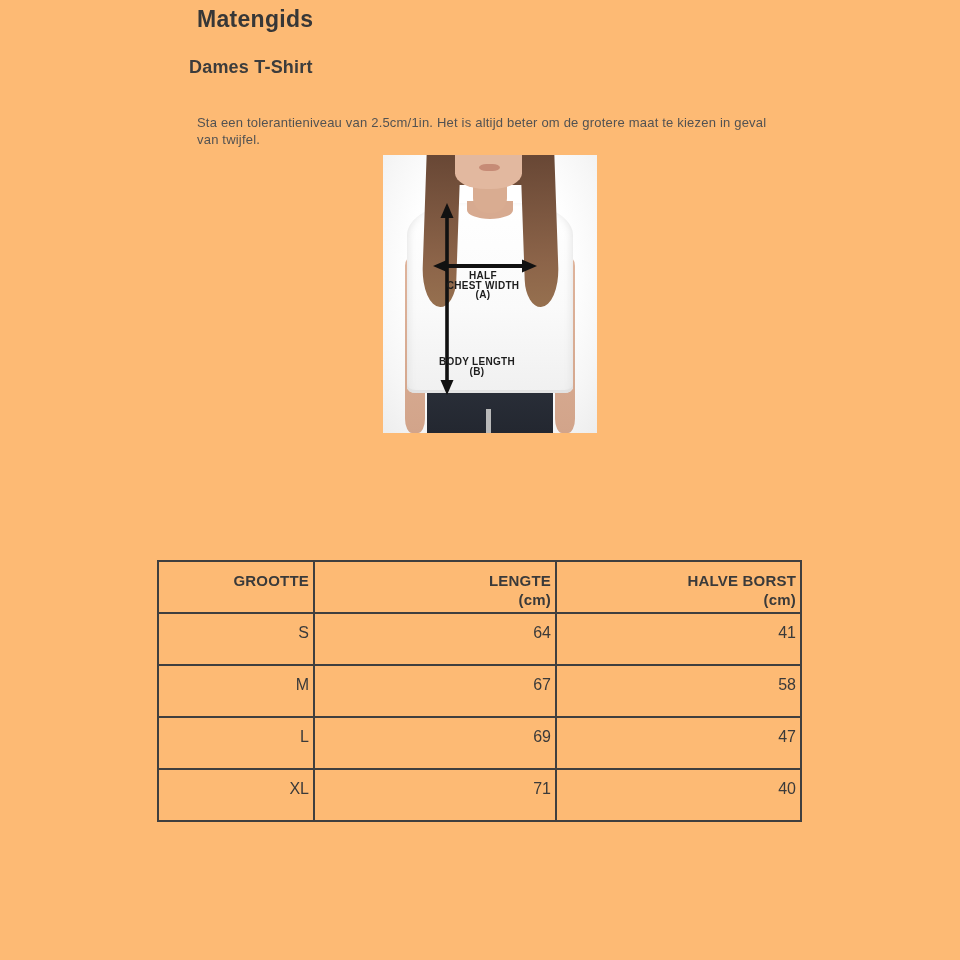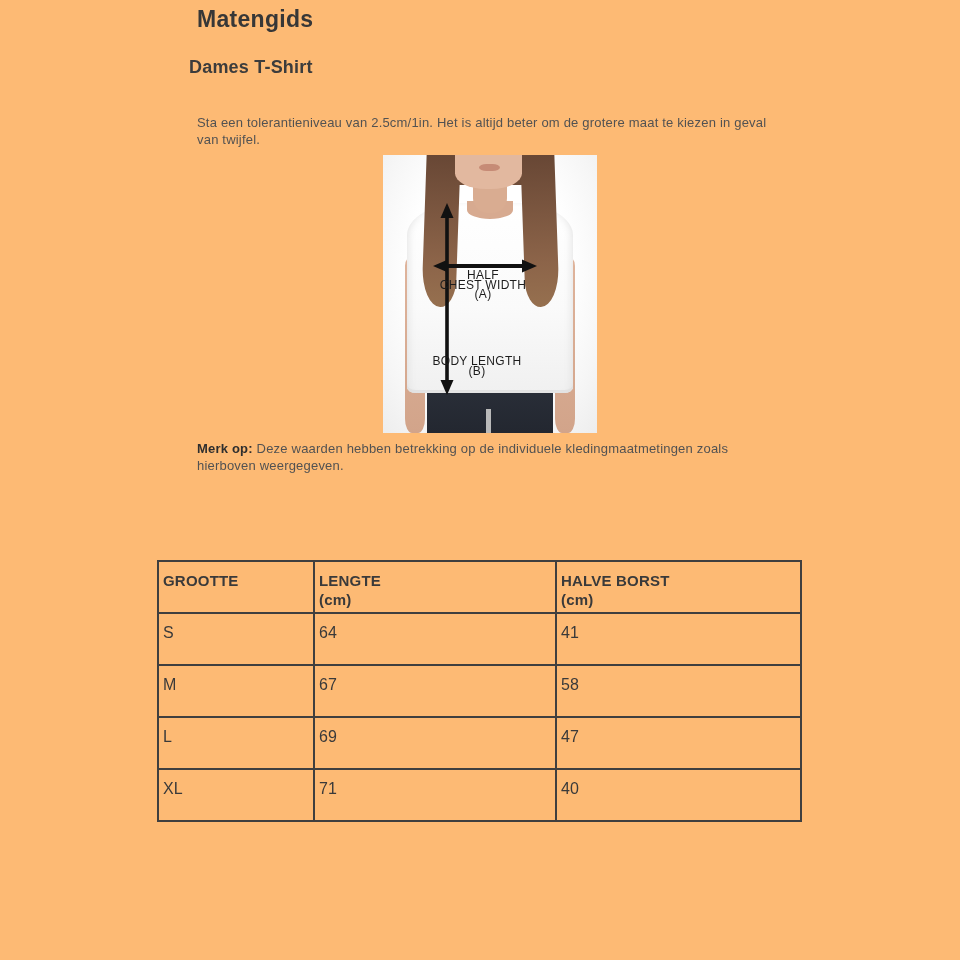--- a/index.html
+++ b/index.html
@@ -38,31 +38,31 @@
   .hair-top{left:44px;top:0;width:126px;height:30px;background:#6e4c38;z-index:7;}
   .hair-strand{width:34px;height:152px;top:0;z-index:7;
     background:linear-gradient(180deg,#684735,#8c6449 70%,#96704f);}
   .hair-strand.left{left:41px;border-radius:0 0 45% 55%/0 0 18% 26%;transform:rotate(2deg);}
   .hair-strand.right{left:140px;border-radius:0 0 55% 45%/0 0 26% 18%;transform:rotate(-2deg);}
   .face{left:72px;top:0;width:67px;height:34px;background:#e2b89f;
     border-radius:0 0 46% 46%;z-index:8;}
   .lips{left:96px;top:9px;width:21px;height:7px;background:#c68b76;
     border-radius:45%/62%;z-index:9;}
   .measure-svg{left:0;top:0;width:214px;height:278px;z-index:10;}
-  .measure-label{z-index:11;color:#1d1d1d;font-weight:400;font-size:12px;line-height:9.5px;
+  .measure-label{z-index:11;color:#1d1d1d;font-weight:700;font-size:10px;line-height:9.5px;
     letter-spacing:.3px;text-align:center;white-space:pre-line;}
   .label-chest{left:52px;top:116px;width:96px;}
   .label-length{left:46px;top:202px;width:96px;}
 
   
   table.size-table{position:absolute;left:157px;top:560px;width:643px;
     border-collapse:collapse;table-layout:fixed;}
   .size-table col.c1{width:156px;} .size-table col.c2{width:242px;} .size-table col.c3{width:245px;}
   .size-table th,.size-table td{border:2px solid #3f3f3f;height:52px;box-sizing:border-box;
-    vertical-align:top;text-align:left;padding:9px 4px 0 4px;color:#3a3a3a;}
+    vertical-align:top;text-align:right;padding:9px 4px 0 4px;color:#3a3a3a;}
   .size-table th{font-size:15px;font-weight:700;line-height:19px;letter-spacing:.2px;}
   .size-table td{font-size:16px;font-weight:400;line-height:20px;}
   .blk{display:block;}
 </style>
 </head>
 <body>
 
 <div class="page">
 
   <h1 class="page-title">Matengids</h1>
@@ -96,25 +96,20 @@
       <polygon points="139,104.5 139,117.5 154,111" fill="#111"></polygon>
     </svg>
 
     <div class="measure-label label-chest">HALF
 CHEST WIDTH
 (A)</div>
     <div class="measure-label label-length">BODY LENGTH
 (B)</div>
   </div>
 
-  <p class="para note">
-    <span class="note-label">Merk op:</span>
-    <span class="note-text">Deze waarden hebben betrekking op de individuele kledingmaatmetingen zoals
-hierboven weergegeven.</span>
-  </p>
 
   <table class="size-table">
     <colgroup>
         <col class="c1">
         <col class="c2">
         <col class="c3">
       </colgroup>
     <thead>
       <tr>
         <th>

